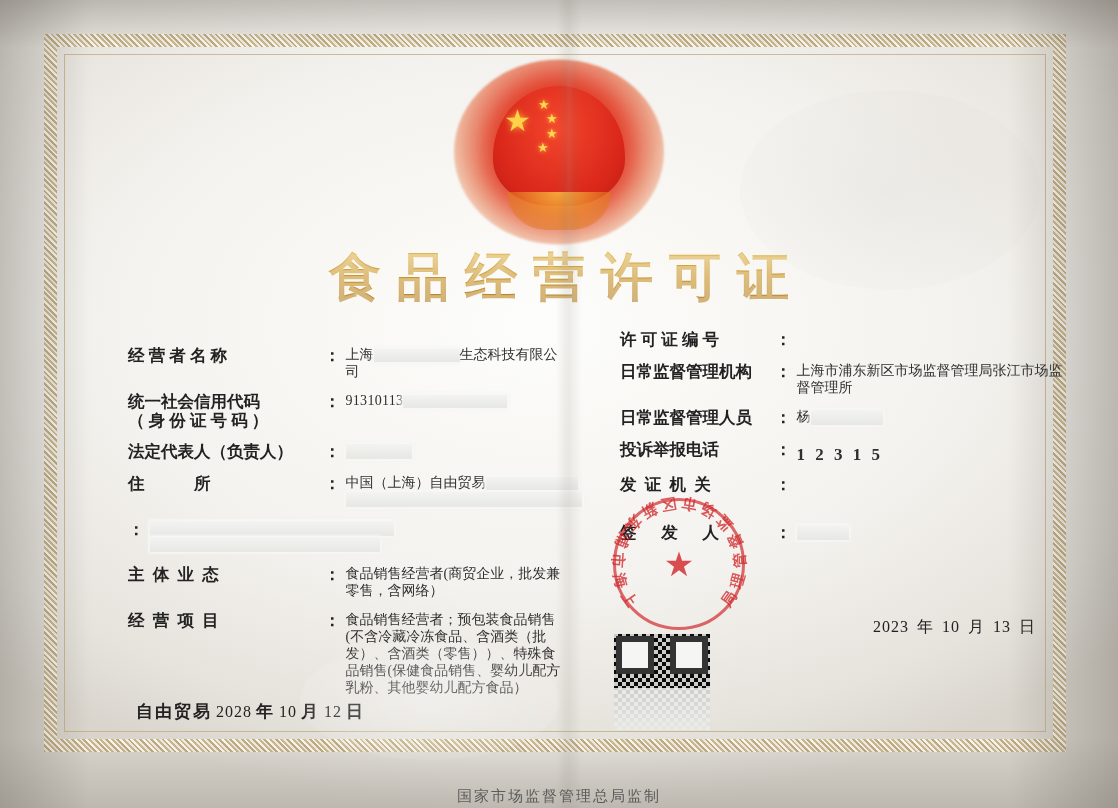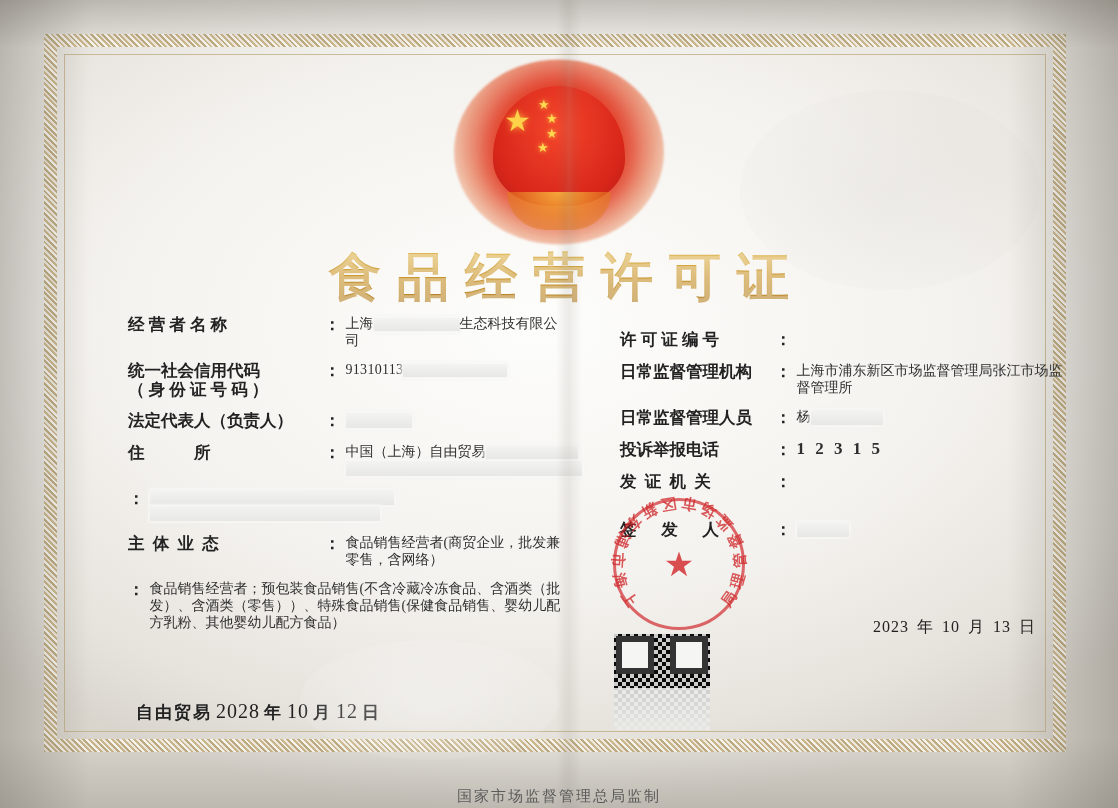--- a/index.html
+++ b/index.html
@@ -165,21 +165,21 @@
     text-shadow: 0 1px 1px rgba(255,255,255,0.4);
     padding-left: 16px;
   }
 
   
   .col {
     position: absolute;
     font-family: "Liberation Serif", serif;
     color: #2a2a2a;
   }
-  .col-left { left: 128px; top: 315px; width: 440px; }
+  .col-left { left: 128px; top: 346px; width: 440px; }
   .col-right { left: 620px; top: 330px; width: 450px; }
 
   .row {
     display: flex;
     align-items: flex-start;
     margin-bottom: 12px;
   }
   .lbl {
     flex: 0 0 auto;
     font-size: 16.5px;
@@ -200,20 +200,21 @@
     font-size: 14px;
     line-height: 17px;
     color: #2f2f2f;
     padding-left: 5px;
     word-break: break-all;
   }
   .val.big {
     font-size: 17px;
     font-weight: bold;
     letter-spacing: 3px;
+    margin-top: 6px;
   }
   .val.code { letter-spacing: 0.3px; }
 
   
   .col-left .lbl { width: 196px; }
   .col-left .row.two-line .lbl { line-height: 19px; }
   .col-right .lbl { width: 155px; }
 
   
   .redact {
@@ -236,21 +237,21 @@
     position: absolute;
     left: 136px; top: 700px;
     font-family: "Liberation Serif", serif;
     font-size: 17px;
     font-weight: bold;
     color: #222;
     letter-spacing: 2px;
   }
   .validity .num {
     font-weight: normal;
-    font-size: 20px;
+    font-size: 16px;
     letter-spacing: 1px;
     padding: 0 4px;
   }
 
   
   .issue-date {
     position: absolute;
     right: 78px; top: 617px;
     font-family: "Liberation Serif", serif;
     font-size: 16px;
@@ -407,20 +408,21 @@
       </div>
     </div>
 
     <div class="row">
       <div class="lbl">主  体  业  态</div>
       <div class="colon">：</div>
       <div class="val">食品销售经营者(商贸企业，批发兼零售，含网络）</div>
     </div>
 
     <div class="row">
+      <div class="lbl">经  营  项  目</div>
       <div class="colon">：</div>
       <div class="val">食品销售经营者；预包装食品销售(不含冷藏冷冻食品、含酒类（批发）、含酒类（零售））、特殊食品销售(保健食品销售、婴幼儿配方乳粉、其他婴幼儿配方食品）</div>
     </div>
 
   </div>
 
   <div class="col col-right">
 
     <div class="row">
       <div class="lbl">许 可 证 编 号</div>

